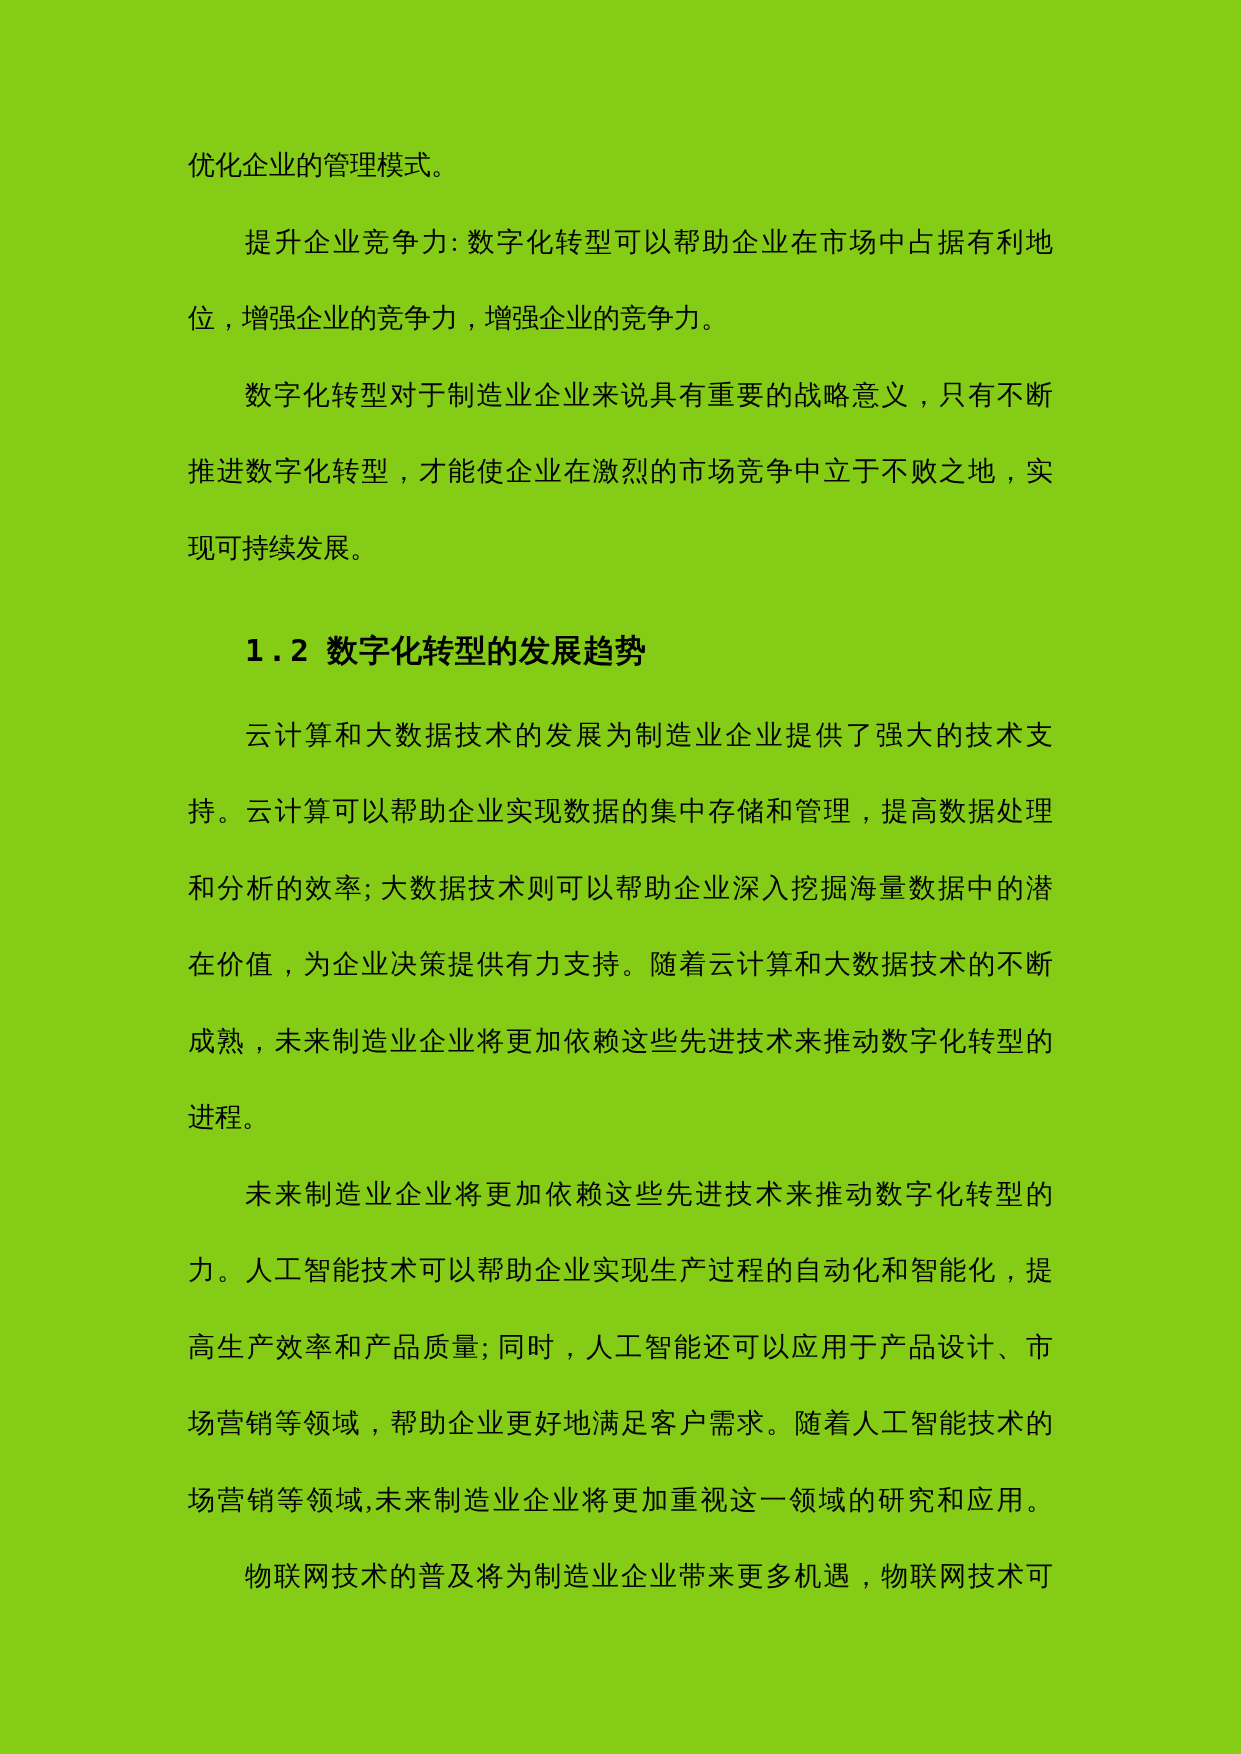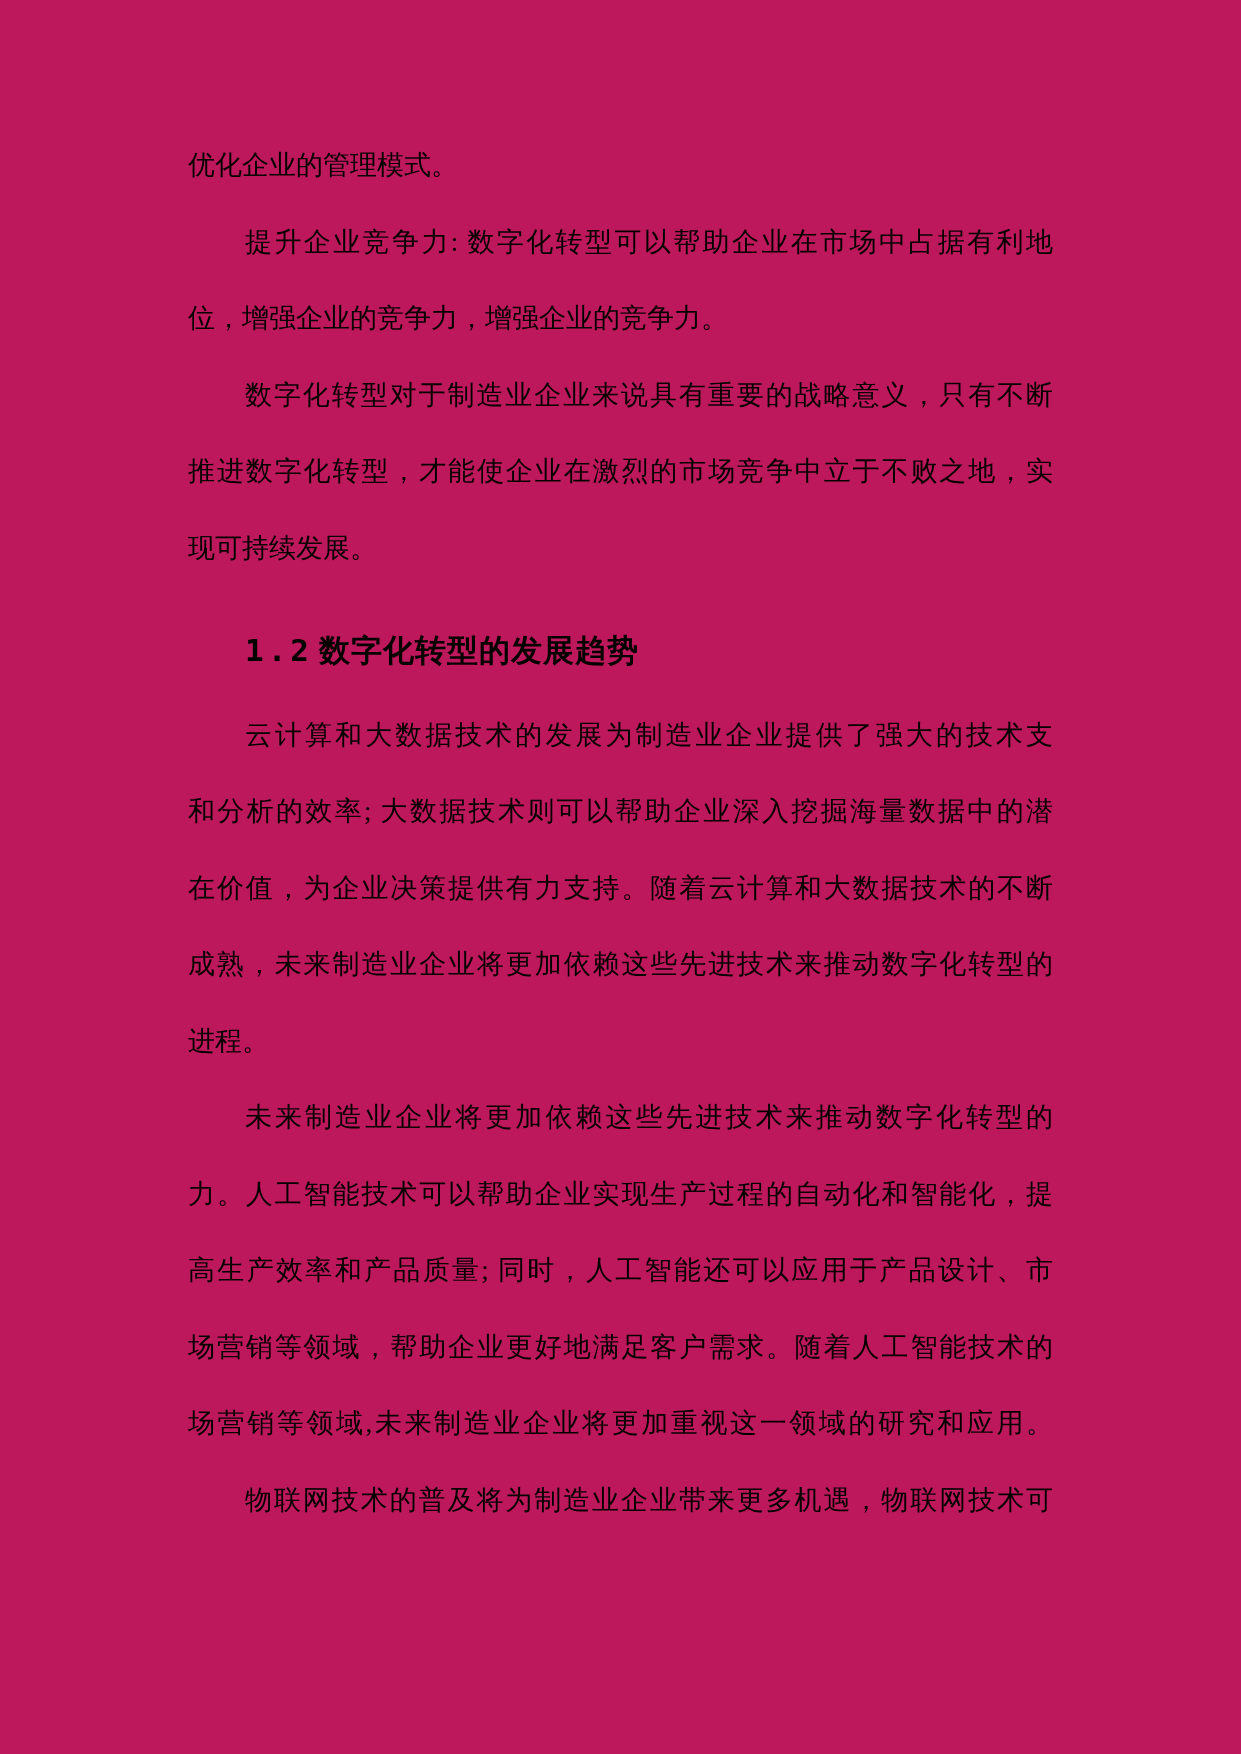--- a/index.html
+++ b/index.html
@@ -4,21 +4,21 @@
 <style>
   html, body {
     margin: 0;
     padding: 0;
     background: #ffffff;
   }
   .page {
     position: relative;
     width: 1241px;
     height: 1754px;
-    background: #be185d;
+    background: #84cc16;
     color: #000000;
     overflow: hidden;
     font-family: "Liberation Serif", "DejaVu Serif", serif;
   }
   .doc {
     position: absolute;
     left: 188px;
     top: 127px;
     width: 865px;
     font-size: 27px;
@@ -43,21 +43,21 @@
     margin-bottom: 8px;
     font-weight: bold;
     font-size: 31px;
     text-align: left;
     text-align-last: left;
     font-family: "DejaVu Sans", "Liberation Sans", sans-serif;
   }
   .heading-number {
     font-family: "DejaVu Sans Mono", "Liberation Mono", monospace;
     letter-spacing: 4px;
-    margin-right: 6px;
+    margin-right: 14px;
   }
   .heading-title {
     letter-spacing: 1px;
     text-align: right;
   }
 </style>
 </head>
 <body>
 
 <div class="page">
@@ -77,20 +77,21 @@
       <div class="line fill">推进数字化转型，才能使企业在激烈的市场竞争中立于不败之地，实</div>
       <div class="line">现可持续发展。</div>
     </div>
 
     <div class="line heading indent">
       <span class="heading-number">1.2</span><span class="heading-title">数字化转型的发展趋势</span>
     </div>
 
     <div class="para">
       <div class="line fill indent">云计算和大数据技术的发展为制造业企业提供了强大的技术支</div>
+      <div class="line fill">持。云计算可以帮助企业实现数据的集中存储和管理，提高数据处理</div>
       <div class="line fill">和分析的效率; 大数据技术则可以帮助企业深入挖掘海量数据中的潜</div>
       <div class="line fill">在价值，为企业决策提供有力支持。随着云计算和大数据技术的不断</div>
       <div class="line fill">成熟，未来制造业企业将更加依赖这些先进技术来推动数字化转型的</div>
       <div class="line">进程。</div>
     </div>
 
     <div class="para">
       <div class="line fill indent">未来制造业企业将更加依赖这些先进技术来推动数字化转型的</div>
       <div class="line fill">力。人工智能技术可以帮助企业实现生产过程的自动化和智能化，提</div>
       <div class="line fill">高生产效率和产品质量; 同时，人工智能还可以应用于产品设计、市</div>

